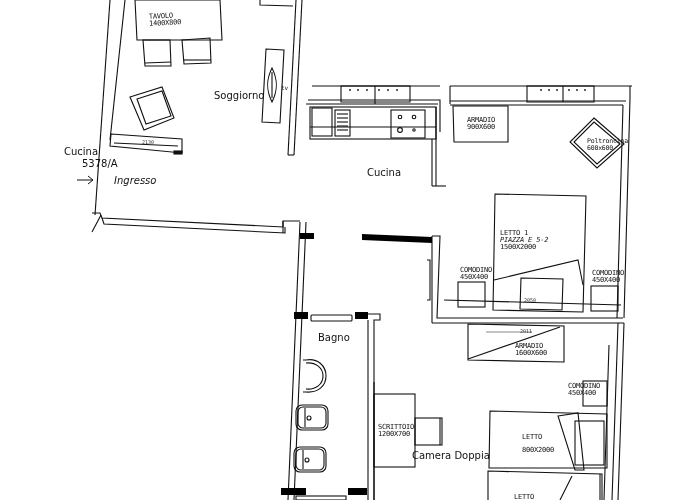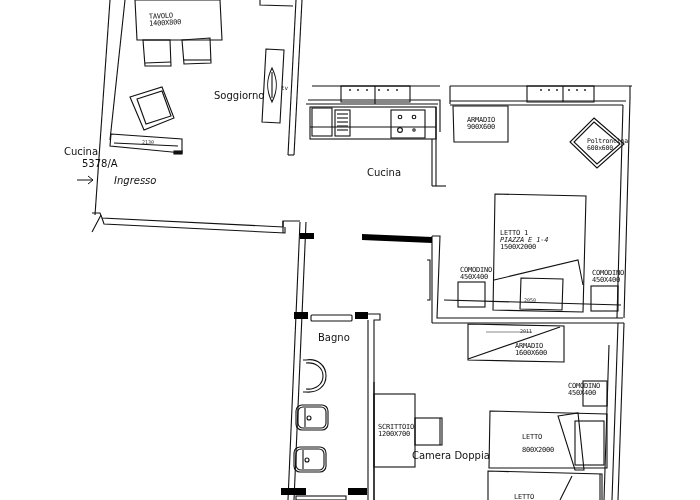--- a/index.html
+++ b/index.html
@@ -237,21 +237,21 @@
   <span>900X600</span>
 </div>
 
 <div class="lbl furn" style="left:587px;top:138px;font-size:6.5px;">
   <span>Poltroncina</span>
   <span>600x600</span>
 </div>
 
 <div class="lbl furn" style="left:500px;top:230px;">
   <span>LETTO 1</span>
-  <span style="font-style:italic;">PIAZZA E 1-4</span>
+  <span style="font-style:italic;">PIAZZA E 5-2</span>
   <span>1500X2000</span>
 </div>
 
 <div class="lbl furn" style="left:460px;top:267px;">
   <span>COMODINO</span>
   <span>450X400</span>
 </div>
 
 <div class="lbl furn" style="left:592px;top:270px;">
   <span>COMODINO</span>

